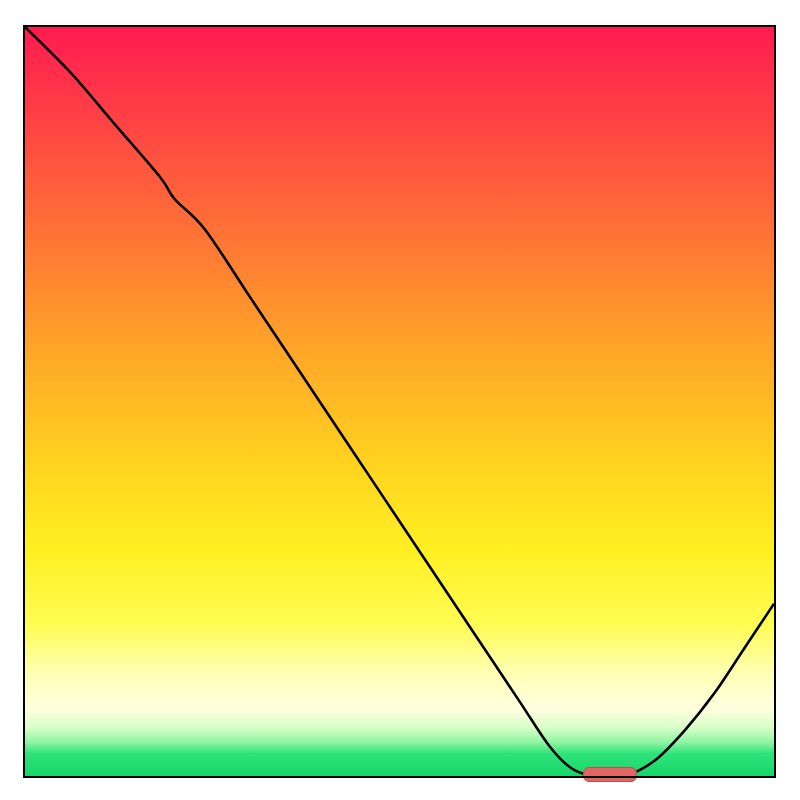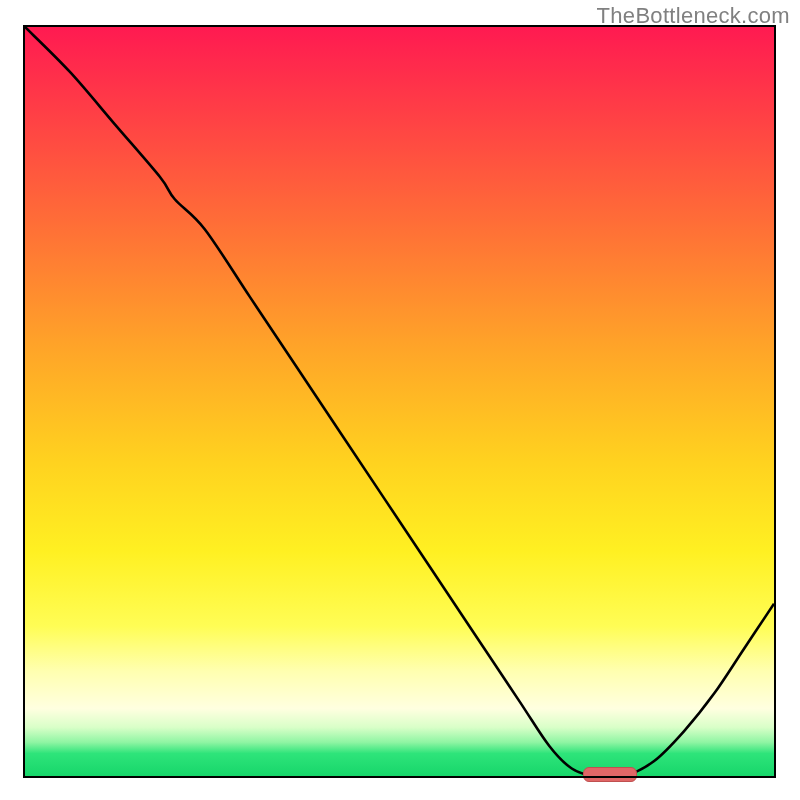--- a/index.html
+++ b/index.html
@@ -79,21 +79,20 @@
     background: #e06666;
     border: 1.5px solid #c05050;
     z-index: 22;
   }
 </style>
 </head>
 <body>
 
 <div class="canvas">
 
-  <div class="watermark">TheBottleneck.com</div>
 
   <div class="gradient"></div>
 
   <div class="plot-border"></div>
 
   <svg class="curve" viewBox="0 0 749 749" preserveAspectRatio="none">
     <path d="M 0 0 C 7.489999999999999 7.490000000000009, 29.96 28.71166666666672, 44.94 44.940000000000055 C 59.919999999999995 61.16833333333339, 74.89999999999999 79.89333333333336, 89.88 97.37 C 104.86 114.84666666666665, 124.83333333333333 137.31666666666663, 134.82 149.79999999999995 C 144.80666666666667 162.28333333333327, 142.31 163.53166666666664, 149.8 172.26999999999998 C 157.29000000000002 181.00833333333333, 167.27666666666667 186.0016666666667, 179.76 202.23000000000002 C 192.2433333333333 218.45833333333334, 209.72 247.17, 224.7 269.64 C 239.67999999999998 292.10999999999996, 254.66 314.5799999999999, 269.64 337.04999999999995 C 284.62 359.52, 299.59999999999997 381.98999999999995, 314.58 404.46 C 329.56 426.93, 344.53999999999996 449.4, 359.52 471.87 C 374.5 494.34000000000003, 389.48 516.81, 404.46000000000004 539.28 C 419.44000000000005 561.75, 434.41999999999996 584.22, 449.4 606.69 C 464.38 629.1600000000001, 481.8566666666667 655.375, 494.34000000000003 674.1 C 506.8233333333334 692.825, 515.5616666666666 707.805, 524.3 719.04 C 533.0383333333333 730.275, 539.28 736.5166666666667, 546.77 741.51 C 554.26 746.5033333333333, 560.5016666666667 747.7516666666667, 569.24 749 C 577.9783333333334 750.2483333333333, 589.2133333333334 751.4966666666667, 599.2 749 C 609.1866666666667 746.5033333333333, 619.1733333333333 741.51, 629.16 734.02 C 639.1466666666666 726.53, 649.1333333333333 715.295, 659.12 704.06 C 669.1066666666667 692.8249999999999, 679.0933333333334 680.3416666666667, 689.08 666.61 C 699.0666666666667 652.8783333333333, 709.0533333333333 636.65, 719.04 621.67 C 729.0266666666666 606.6899999999999, 744.0066666666667 584.22, 749 576.73" fill="none" stroke="#000000" stroke-width="2.6"></path>
   </svg>
 
   <div class="marker" style="width: 52.43px; left: 583.005px; top: 767px;"></div>

